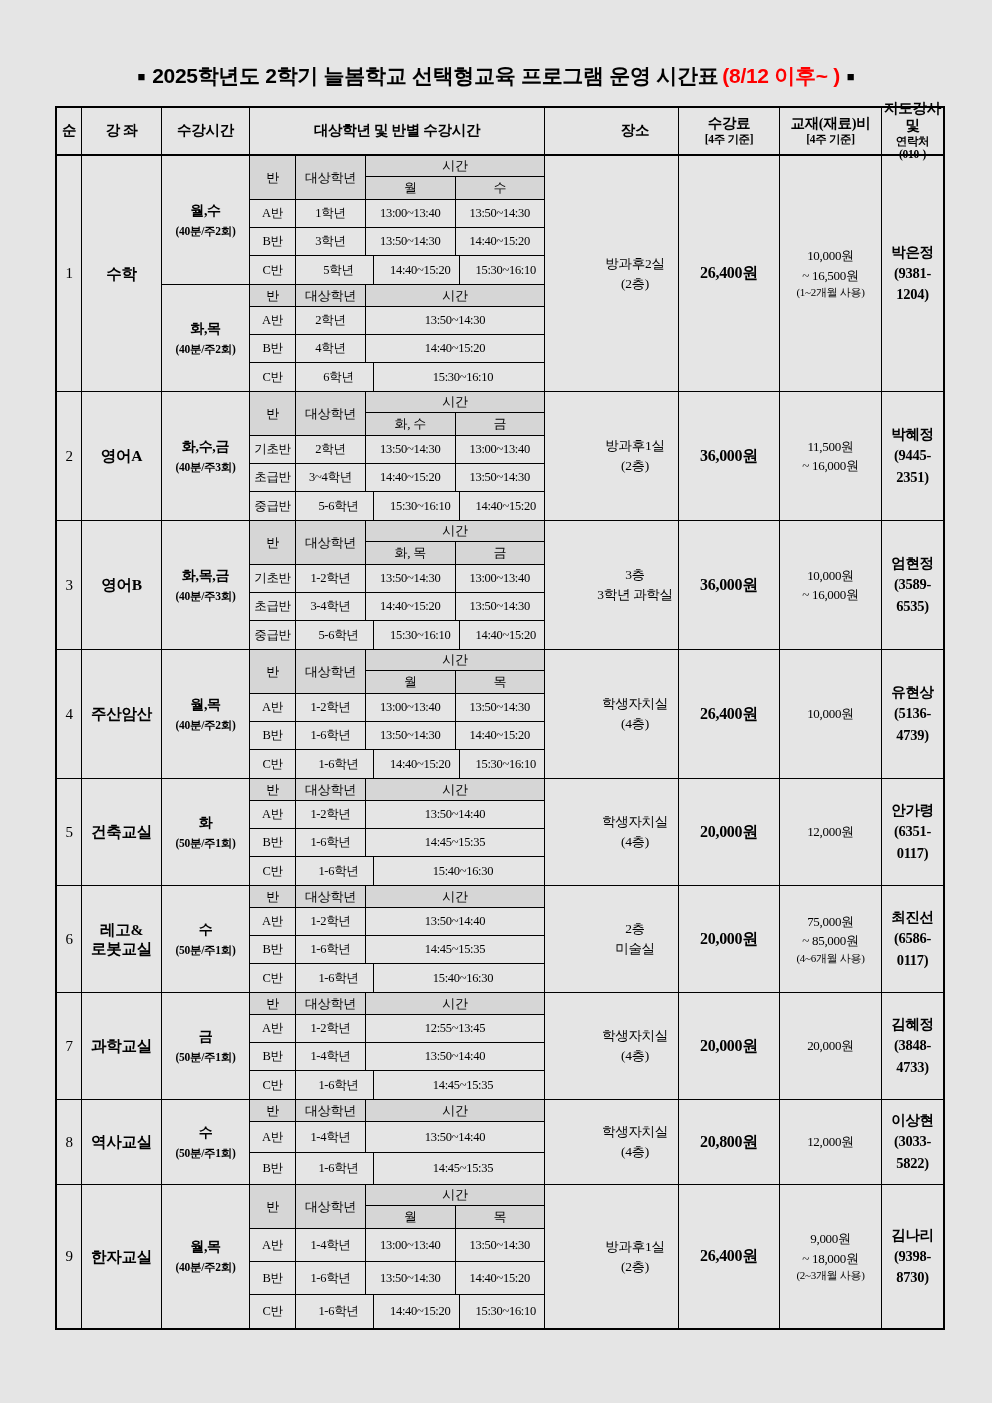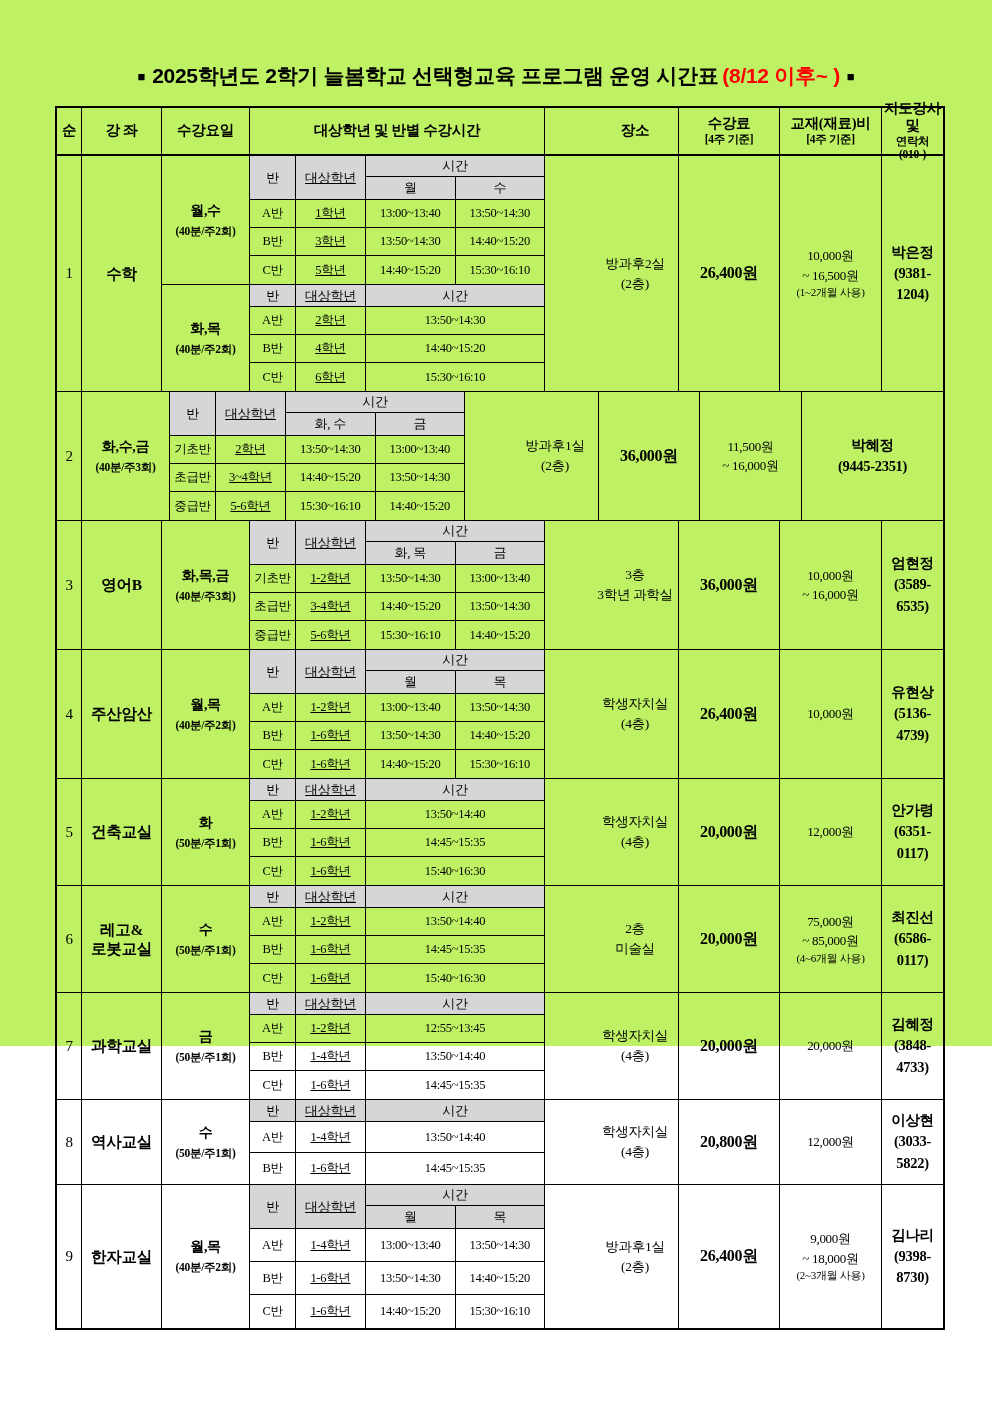--- a/index.html
+++ b/index.html
@@ -1,20 +1,20 @@
 <!DOCTYPE html>
 <html style="--accent: #ff0000; --subhead-bg: #d6d6d6;"><head>
 <meta charset="utf-8">
 <style>
   :root{ --accent:#ff0000; --subhead-bg:#d6d6d6; --line:#000; }
   *{margin:0;padding:0;box-sizing:border-box;}
   html,body{background:#fff;}
   body{width:992px;height:1403px;overflow:hidden;color:#000;
        font-family:"Liberation Serif","DejaVu Serif",serif;letter-spacing:-0.3px;}
-  .page{width:992px;height:1046px;position:relative;background:#bef264;}
+  .page{width:992px;height:1403px;position:relative;background:#e5e5e5;}
 
   
   .title{padding-top:62px;text-align:center;
          font-family:"Liberation Sans","DejaVu Sans",sans-serif;
          font-weight:bold;font-size:21px;white-space:nowrap;}
   .title .sq{font-size:13px;vertical-align:2px;padding:0 7px;}
   .title .red{color:var(--accent);padding-left:4px;}
 
   
   .tbl{margin:16px 0 0 55px;width:890px;border:2px solid var(--line);}
@@ -47,29 +47,29 @@
   .sched{width:383px;flex:0 0 383px;display:flex;flex-direction:column;
          border-right:1px solid var(--line);}
   .group{display:flex;flex:1;}
   .group:not(:last-child){border-bottom:1px solid var(--line);}
   .col-day{width:88px;flex:0 0 88px;border-right:1px solid var(--line);font-weight:bold;}
   .day1{font-size:14px;}
   .day2{font-size:11.5px;margin-top:4px;}
 
   .subtable{flex:1;display:flex;flex-direction:column;}
   .srow{display:flex;border-bottom:1px solid var(--line);}
-  .subtable .srow:last-child{border-bottom:none;}
+  .subtable .srow:last-child{border-bottom:none;gap:8px;}
   .shead{height:22px;font-size:13px;}
   .shead.h2{height:44px;}
   .drow{height:28px;font-size:12.5px;}
   .scell{display:flex;align-items:center;justify-content:center;text-align:center;
          border-right:1px solid var(--line);}
   .srow .scell:last-child{border-right:none;}
   .sc-class{width:46px;flex:0 0 46px;}
-  .sc-grade{width:70px;flex:0 0 70px;text-decoration:underline;}
+  .sc-grade{width:70px;flex:0 0 70px;}
   .sc-time{flex:1;}
   .sc-t2{flex:1;}
   .gray{background:var(--subhead-bg);}
   .timehead{flex:1;display:flex;flex-direction:column;}
   .tlabel{flex:0 0 21px;border-bottom:1px solid var(--line);
           display:flex;align-items:center;justify-content:center;font-size:13px;}
   .dayrow{flex:1;display:flex;}
   .dcell{flex:1;display:flex;align-items:center;justify-content:center;font-size:13px;}
   .dayrow .dcell:first-child{border-right:1px solid var(--line);}
 
@@ -89,21 +89,21 @@
 <div class="page" data-name="document-page">
 
   <div class="title" data-name="page-title">
     <span class="sq" data-name="title-bullet-left-icon">■</span><span data-name="title-text">2025학년도 2학기 늘봄학교 선택형교육 프로그램 운영 시간표</span><span class="red" data-name="title-highlight">(8/12 이후~ )</span><span class="sq" data-name="title-bullet-right-icon">■</span>
   </div>
 
   <div class="tbl" data-name="timetable">
     <div class="thead" data-name="table-header-row">
       <div class="cell col-no" data-name="header-no">순</div>
       <div class="cell col-name" data-name="header-course">강 좌</div>
-      <div class="cell col-dayhead" data-name="header-day">수강요일</div>
+      <div class="cell col-dayhead" data-name="header-day">수강시간</div>
       <div class="cell col-schedhead" data-name="header-schedule">대상학년 및 반별 수강시간</div>
       <div class="cell col-place" data-name="header-place">장소</div>
       <div class="cell col-fee" data-name="header-fee">
         <div data-name="header-fee-label">수강료</div>
         <div class="hsub" data-name="header-fee-sub">[4주 기준]</div>
       </div>
       <div class="cell col-material" data-name="header-material">
         <div data-name="header-material-label">교재(재료)비</div>
         <div class="hsub" data-name="header-material-sub">[4주 기준]</div>
       </div>
@@ -195,20 +195,23 @@
             <div class="mline" data-name="material-line">~ 16,500원</div>
             <div class="mline msmall" data-name="material-line">(1~2개월 사용)</div>
           </div>
           <div class="cell col-inst" data-name="instructor-cell">
             <div class="iline" data-name="instructor-line">박은정</div>
             <div class="iline" data-name="instructor-line">(9381-1204)</div>
           </div>
         </div>
         <div class="course" data-name="course-row">
           <div class="cell col-no num" data-name="course-number">2</div>
+          <div class="cell col-name" data-name="course-name">
+            <div class="nm" data-name="course-name-line">영어A</div>
+          </div>
           <div class="sched" data-name="course-schedule">
             <div class="group" data-name="schedule-group">
               <div class="cell col-day" data-name="day-cell">
                 <div class="day1" data-name="day-label">화,수,금</div>
                 <div class="day2" data-name="day-frequency">(40분/주3회)</div>
               </div>
               <div class="subtable" data-name="schedule-subtable">
                 <div class="srow shead h2" data-name="subtable-header">
                   <div class="scell sc-class gray" data-name="subtable-header-class">반</div>
                   <div class="scell sc-grade gray" data-name="subtable-header-grade">대상학년</div>

